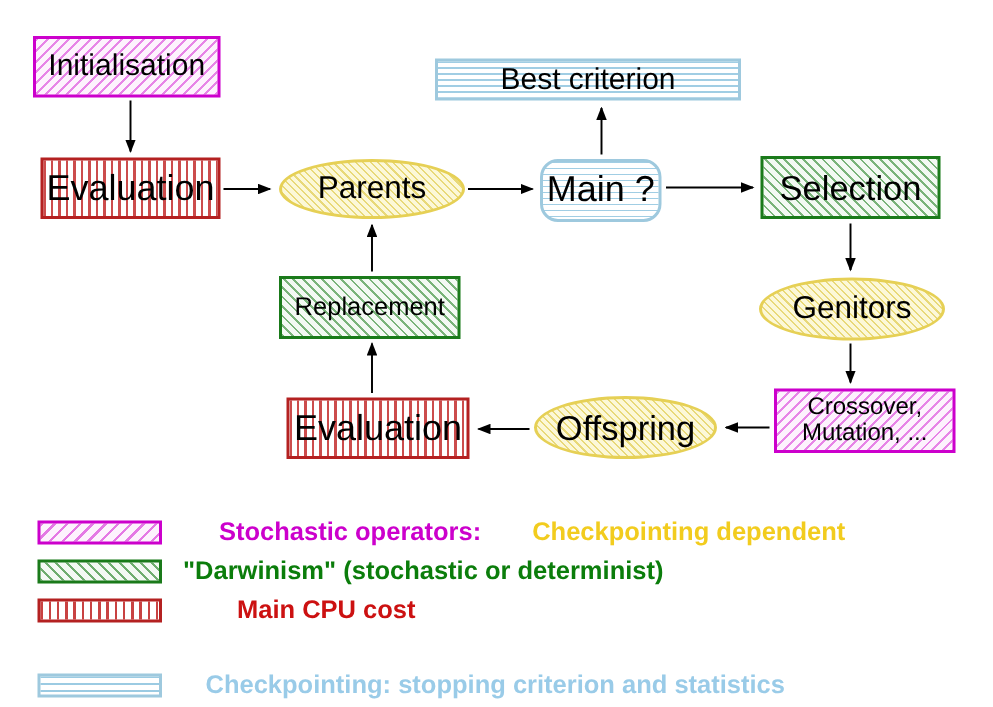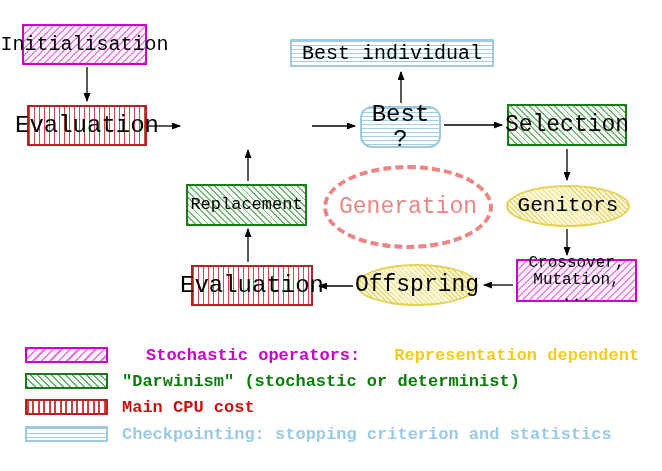--- a/index.html
+++ b/index.html
@@ -1,18 +1,18 @@
 <!DOCTYPE html>
 <html><head>
 <meta charset="utf-8">
 <style>
   html,body{margin:0;padding:0;background:#ffffff;}
   .canvas{
     position:relative;width:662px;height:471px;background:#ffffff;overflow:hidden;
-    font-family:Liberation Mono, monospace;
+    font-family:Liberation Sans, sans-serif;
   }
   .arrows{position:absolute;left:0;top:0;width:662px;height:471px;pointer-events:none;}
   .node{
     position:absolute;display:flex;align-items:center;justify-content:center;
     text-align:center;color:#000;box-sizing:border-box;line-height:1.05;
   }
   
   .magenta-box{
     border:2px solid #cc00cc;background-color:#fdf2fd;
     background-image:repeating-linear-gradient(135deg,rgba(204,0,204,0.45) 0 1.4px,transparent 1.4px 5px);
@@ -92,27 +92,30 @@
   </svg>
 
   <div class="node magenta-box n-init">
     <span>Initialisation</span>
   </div>
 
   <div class="node red-box n-eval-top">
     <span>Evaluation</span>
   </div>
 
+  <div class="node yellow-ellipse n-parents">
+    <span>Parents</span>
+  </div>
 
   <div class="node cyan-box n-best">
-    <span>Best individual</span>
+    <span>Best criterion</span>
   </div>
 
   <div class="node cyan-box n-stop">
-    <span>Best ?</span>
+    <span>Main ?</span>
   </div>
 
   <div class="node green-box n-selection">
     <span>Selection</span>
   </div>
 
   <div class="node yellow-ellipse n-genitors">
     <span>Genitors</span>
   </div>
 
@@ -126,38 +129,35 @@
   </div>
 
   <div class="node red-box n-eval-bot">
     <span>Evaluation</span>
   </div>
 
   <div class="node green-box n-replacement">
     <span>Replacement</span>
   </div>
 
-  <div class="node dashed-ellipse n-generation">
-    <span>Generation</span>
-  </div>
 
   <div class="legend-row" style="top:345px;gap:24px;">
     <span class="swatch sw-magenta"></span>
     <span class="legend-text lt-magenta">Stochastic operators:</span>
-    <span class="legend-text lt-yellow">Representation dependent</span>
+    <span class="legend-text lt-yellow">Checkpointing dependent</span>
   </div>
 
   <div class="legend-row" style="top:371px;">
     <span class="swatch sw-green"></span>
     <span class="legend-text lt-green">"Darwinism" (stochastic or determinist)</span>
   </div>
 
-  <div class="legend-row" style="top:397px;">
+  <div class="legend-row" style="top:397px;gap:36px;">
     <span class="swatch sw-red"></span>
     <span class="legend-text lt-red">Main CPU cost</span>
   </div>
 
-  <div class="legend-row" style="top:424px;">
+  <div class="legend-row" style="top:447px;gap:15px;">
     <span class="swatch sw-cyan"></span>
     <span class="legend-text lt-cyan">Checkpointing: stopping criterion and statistics</span>
   </div>
 
 </div>
 
 </body></html>

